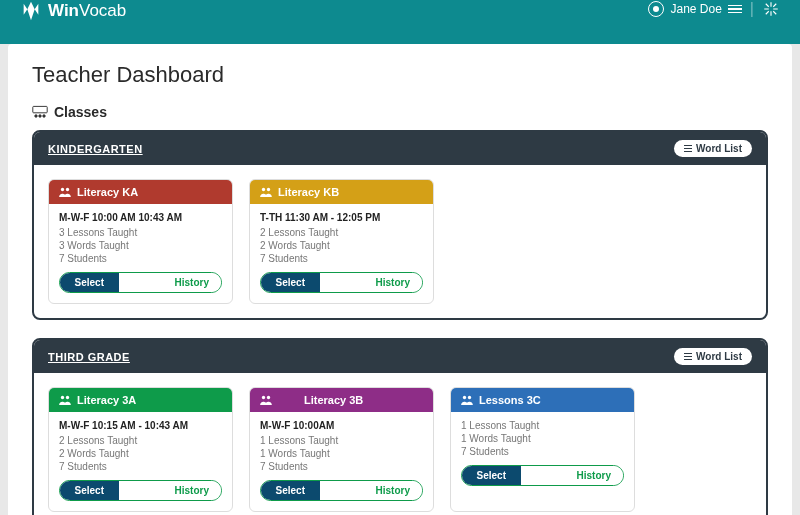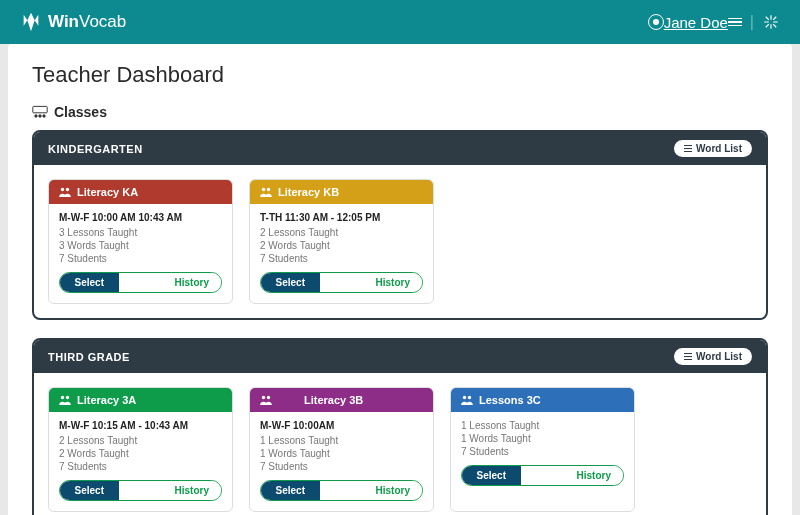--- a/index.html
+++ b/index.html
@@ -1,38 +1,38 @@
 <!DOCTYPE html>
 <html><head>
   <meta charset="utf-8">
   <style>
     * { margin: 0; padding: 0; box-sizing: border-box; }
     body { font-family: -apple-system, BlinkMacSystemFont, 'Segoe UI', Arial, sans-serif; background: #e8e8e8; width: 800px; height: 515px; overflow: hidden; }
     
-    .topbar { background: #0d8a8f; height: 44px; display: flex; align-items: center; justify-content: space-between; padding: 0 20px; }
+    .topbar { background: #0d8a8f; height: 44px; display: flex; align-items: flex-start; justify-content: space-between; padding: 0 20px; }
     .logo { display: flex; align-items: center; gap: 6px; }
     .logo-icon { width: 22px; height: 22px; }
     .logo-text { color: #fff; font-size: 17px; font-weight: 500; }
     .topbar-right { display: flex; align-items: center; gap: 8px; color: #fff; }
-    .user-block { display: flex; align-items: center; font-size: 15px; text-decoration: underline; }
+    .user-block { display: flex; align-items: center; gap: 6px; font-size: 12px; }
     .user-icon { width: 16px; height: 16px; border: 1.5px solid #fff; border-radius: 50%; display: flex; align-items: center; justify-content: center; }
     .user-icon::after { content: ''; width: 6px; height: 6px; background: #fff; border-radius: 50%; }
     .menu-lines { display: flex; flex-direction: column; gap: 2px; cursor: pointer; }
     .menu-lines span { width: 14px; height: 1.5px; background: #fff; }
     .divider { color: rgba(255,255,255,0.4); }
     .burst-icon { width: 18px; height: 18px; }
     
     .page { background: #fff; margin: 0 8px; border-radius: 4px 4px 0 0; padding: 18px 24px; height: calc(515px - 44px); overflow: hidden; }
     .page-title { font-size: 22px; color: #2a2a2a; font-weight: 400; margin-bottom: 16px; }
     .section-header { display: flex; align-items: center; gap: 6px; margin-bottom: 10px; }
     .section-icon { width: 16px; height: 14px; }
     .section-title { font-size: 14px; font-weight: 700; color: #2a2a2a; }
     
     .grade-block { border: 2px solid #2e3a44; border-radius: 8px; margin-bottom: 18px; overflow: hidden; }
-    .grade-header { background: #2e3a44; color: #fff; padding: 8px 14px; display: flex; justify-content: space-between; align-items: center; }
+    .grade-header { background: #2e3a44; color: #fff; padding: 8px 14px; display: flex; justify-content: space-between; align-items: center; text-decoration: underline; }
     .grade-name { font-size: 11px; font-weight: 700; letter-spacing: 0.5px; }
     .wordlist-btn { background: #fff; color: #2e3a44; border: none; border-radius: 12px; padding: 3px 10px; font-size: 10px; font-weight: 600; display: flex; align-items: center; gap: 4px; cursor: pointer; }
     .wordlist-btn::before { content: ''; width: 8px; height: 8px; background: linear-gradient(#2e3a44 1px, transparent 1px, transparent 3px, #2e3a44 3px, #2e3a44 4px, transparent 4px, transparent 6px, #2e3a44 6px, #2e3a44 7px, transparent 7px); }
     
     .cards-row { display: flex; gap: 16px; padding: 14px; flex-wrap: wrap; }
     .class-card { width: 185px; background: #fff; border: 1px solid #ddd; border-radius: 6px; overflow: hidden; }
     .card-header { padding: 6px 10px; color: #fff; font-size: 11px; font-weight: 600; display: flex; align-items: center; gap: 6px; }
     .card-header-icon { width: 12px; height: 10px; }
     .card-body { padding: 8px 10px 10px; }
     .card-time { font-size: 10px; font-weight: 700; color: #222; margin-bottom: 4px; }

